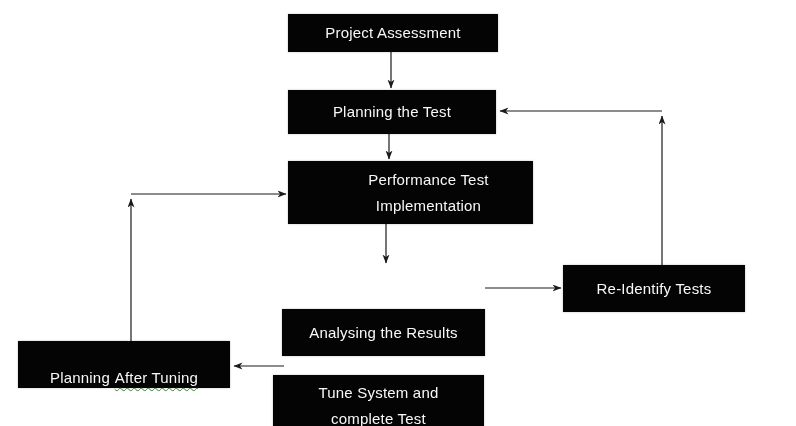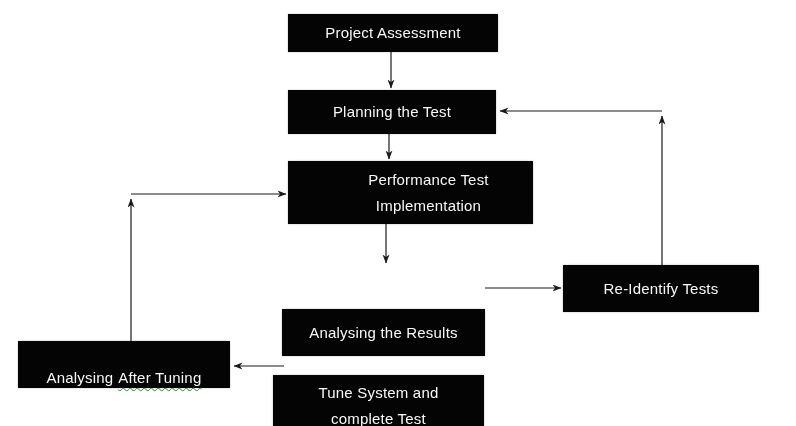--- a/index.html
+++ b/index.html
@@ -45,21 +45,21 @@
   .node .label {
     white-space: pre-line;
     line-height: 26px;
   }
   .pos-project     { left: 288px; top: 14px;  width: 210px; height: 38px; }
   .pos-planning    { left: 288px; top: 90px;  width: 208px; height: 44px; }
   .pos-performance { left: 288px; top: 161px; width: 209px; height: 63px; padding-left: 36px; }
   .pos-analysing   { left: 282px; top: 265px; width: 203px; height: 47px; margin-top: 44px; }
   .pos-tune        { left: 273px; top: 339px; width: 211px; height: 62px; margin-top: 36px; }
   .pos-benchmark   { left: 18px;  top: 341px; width: 212px; height: 47px; }
-  .pos-reidentify  { left: 563px; top: 265px; width: 196px; height: 47px; }
+  .pos-reidentify  { left: 563px; top: 265px; width: 182px; height: 47px; }
   .bm-part1 { margin-right: 0.32em; }
   .bm-part2 {
     text-decoration-line: underline;
     text-decoration-style: wavy;
     text-decoration-color: var(--spellcheck-underline, #3c7a3c);
     text-decoration-thickness: 1px;
     text-underline-offset: 4px;
   }
 </style>
 </head>
@@ -103,21 +103,21 @@
     <span class="label">Analysing the Results</span>
   </div>
 
   <div class="node pos-tune">
     <span class="label">Tune System and
 complete Test</span>
   </div>
 
   <div class="node pos-benchmark">
     <span class="label">
-      <span class="bm-part1">Analysing</span><span class="bm-part2">After Tuning</span>
+      <span class="bm-part1">Planning</span><span class="bm-part2">After Tuning</span>
     </span>
   </div>
 
   <div class="node pos-reidentify">
     <span class="label">Re-Identify Tests</span>
   </div>
 
 </div>
 
 </body></html>

